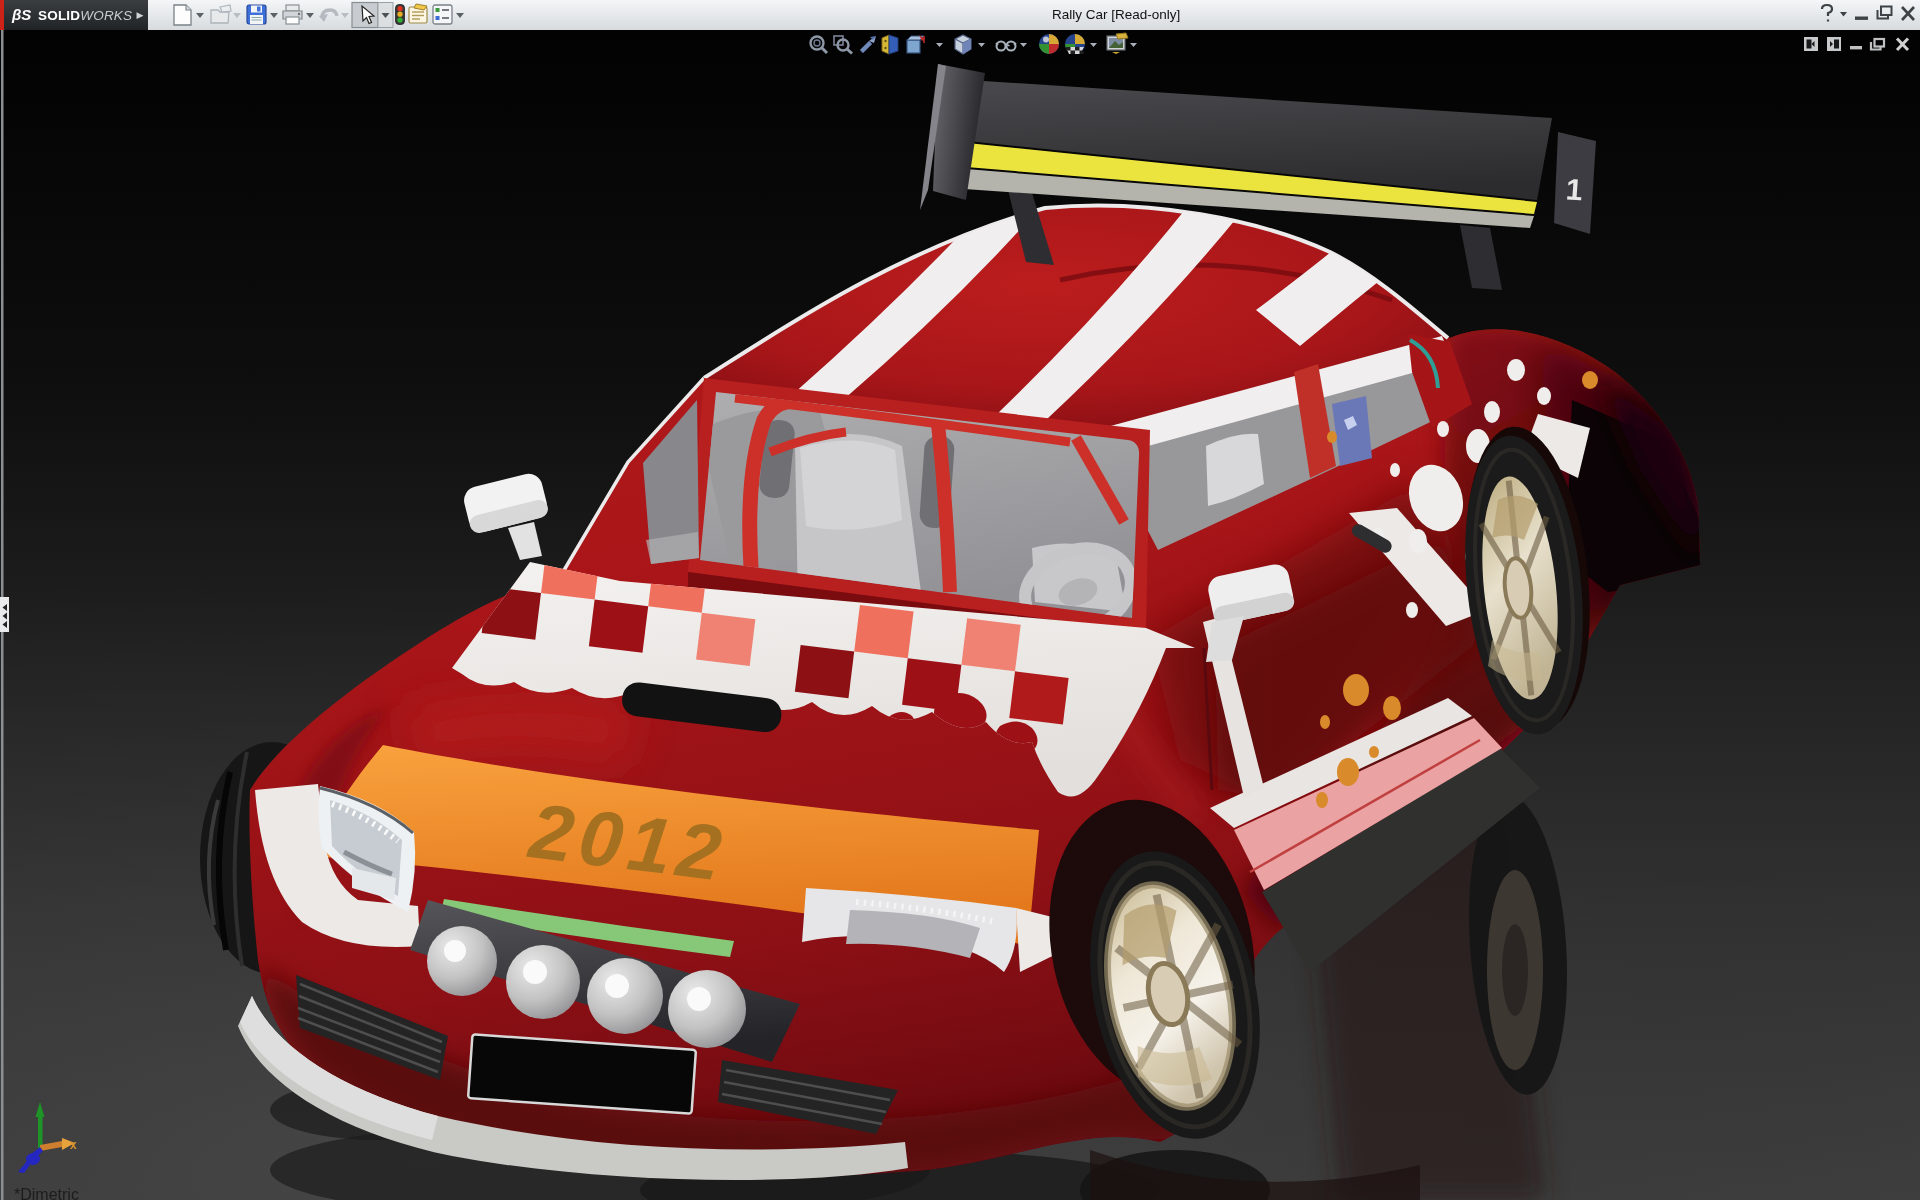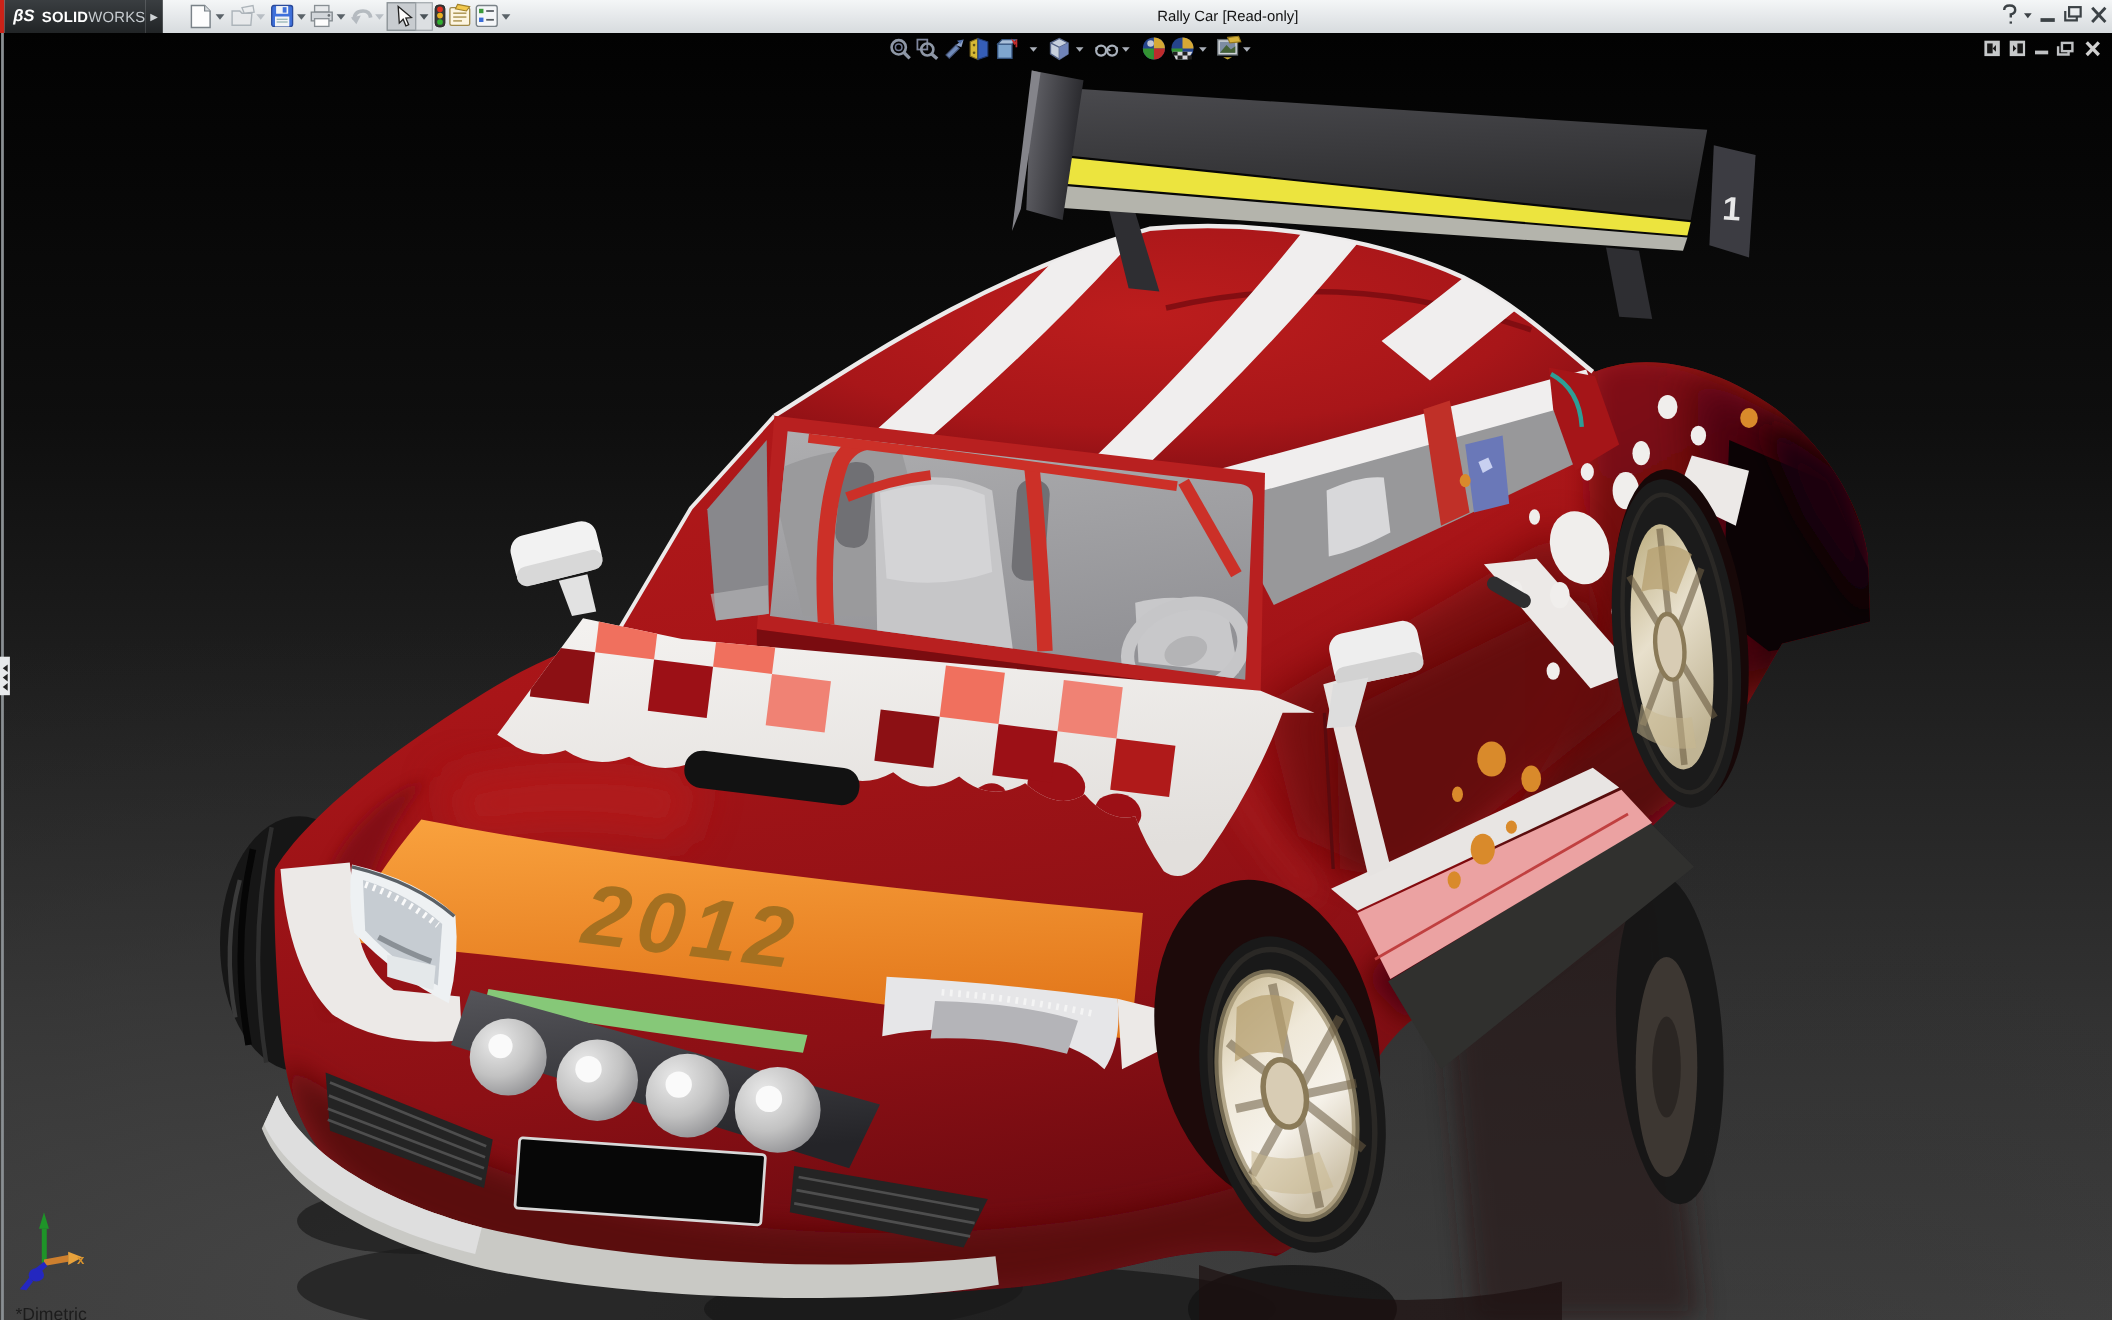--- a/index.html
+++ b/index.html
@@ -2,21 +2,21 @@
 <html><head>
 <meta charset="utf-8">
 <style>
   html,body{margin:0;padding:0;width:1920px;height:1200px;overflow:hidden;background:#000;}
   *{box-sizing:border-box;font-family:"Liberation Sans", sans-serif;}
   #titlebar{position:absolute;left:0;top:0;width:1920px;height:30px;background:linear-gradient(#f4f6f7,#d7dbde);}
   #redstripe{position:absolute;left:0;top:0;width:4px;height:30px;background:#cc2218;}
   #logobox{position:absolute;left:4px;top:0;width:128px;height:30px;background:linear-gradient(#3a3e41,#212426);color:#fff;}
   #logobox .lg{position:absolute;left:8px;top:6px;font-size:15px;font-style:italic;font-weight:bold;letter-spacing:0px;}
   #logobox .sw{position:absolute;left:34px;top:8px;font-size:13.5px;font-weight:bold;letter-spacing:0.2px;}
-  #logobox .sw span{color:#c8cdd1;font-weight:normal;}
+  #logobox .sw span{color:#c8cdd1;font-weight:normal;font-style:italic;}
   #logoarr{position:absolute;left:132px;top:0;width:16px;height:30px;background:linear-gradient(#3a3e41,#212426);color:#cfd3d6;font-size:9px;line-height:30px;text-align:center;}
   #apptitle{position:absolute;left:1040px;top:7px;font-size:13.5px;color:#111;margin-left:12px;}
   #viewport{position:absolute;left:0;top:30px;width:1920px;height:1170px;}
 </style>
 </head>
 <body>
 <div id="titlebar">
   <div id="redstripe"></div>
   <div id="logobox">
       <span class="lg">βS</span>

